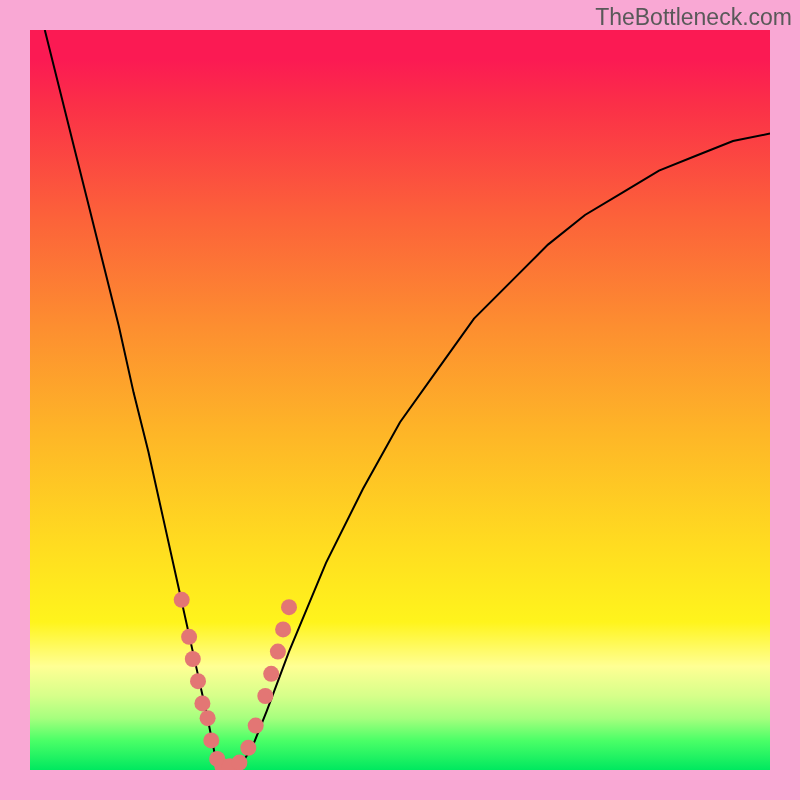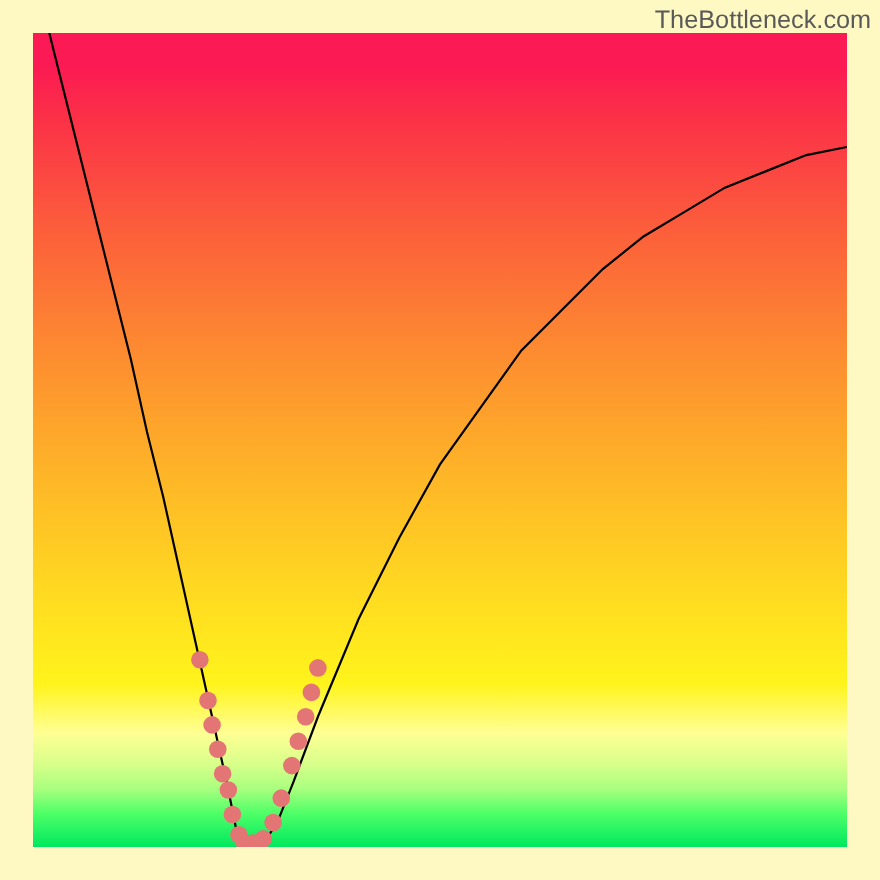--- a/index.html
+++ b/index.html
@@ -10,21 +10,21 @@
     overflow: hidden;
     background: #000;
     font-family: Arial, Helvetica, sans-serif;
   }
   .frame {
     position: absolute;
     top: 0;
     left: 0;
     width: 800px;
     height: 800px;
-    background: #fef9c3;
+    background: #f9a8d4;
   }
   .plot {
     position: absolute;
     top: 30px;
     left: 30px;
     width: 740px;
     height: 740px;
     
     background: linear-gradient(
       to bottom,

